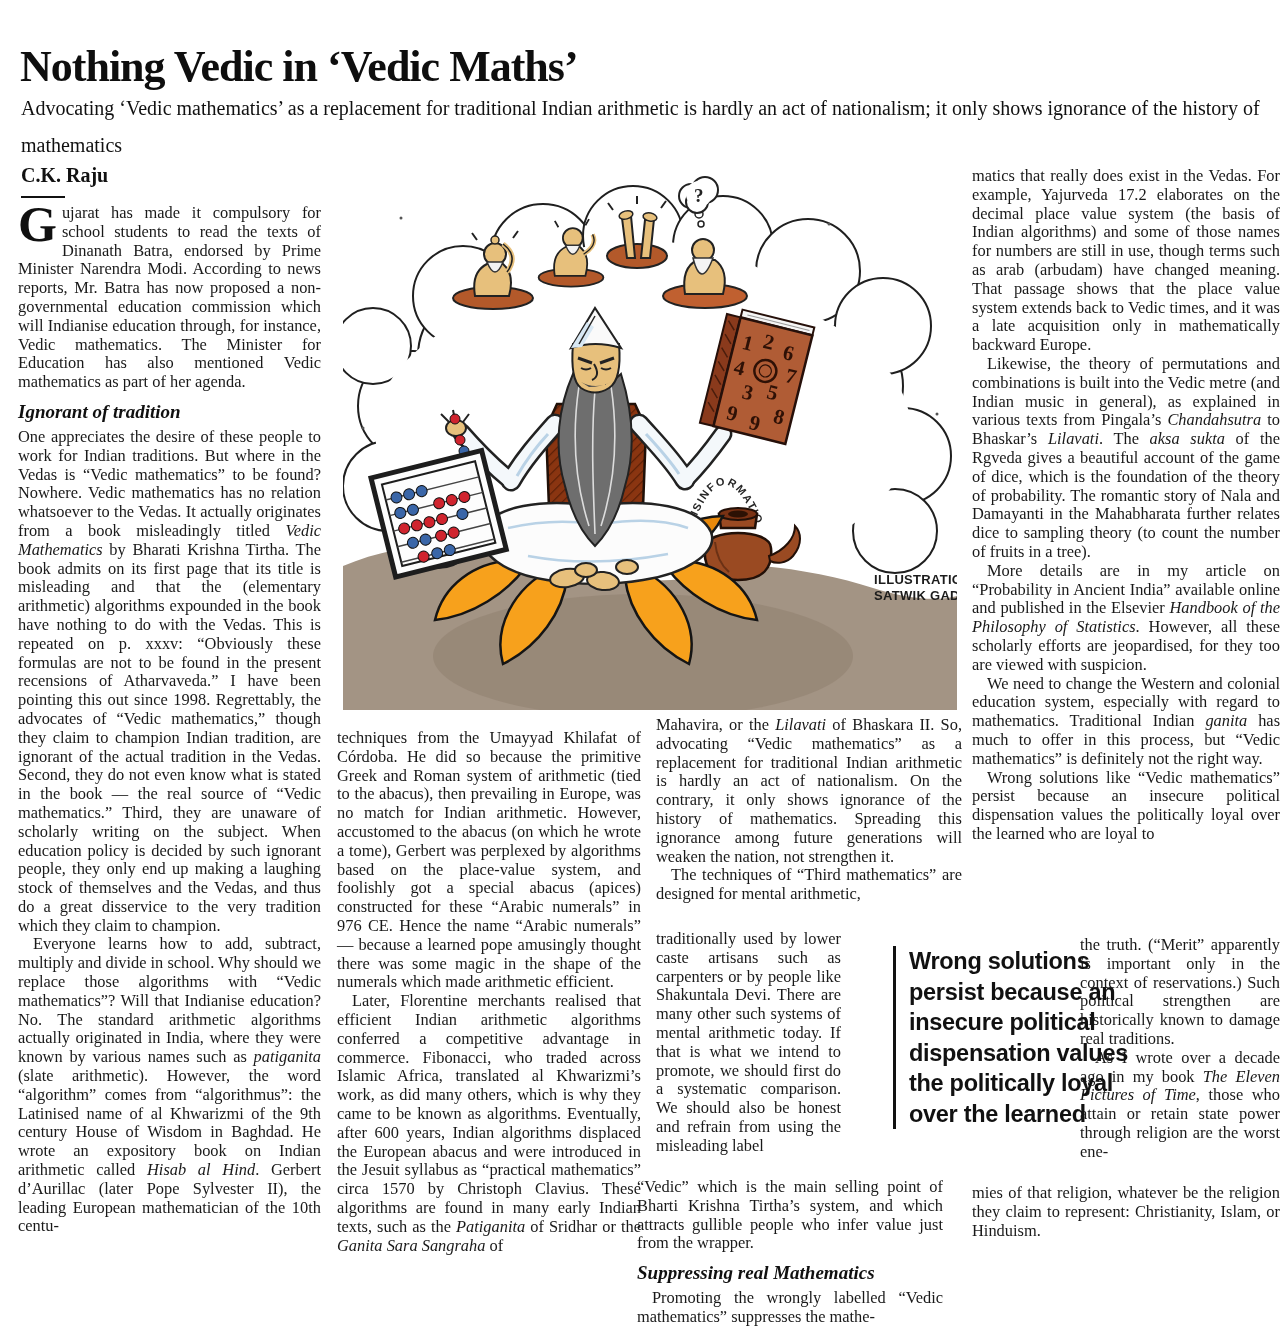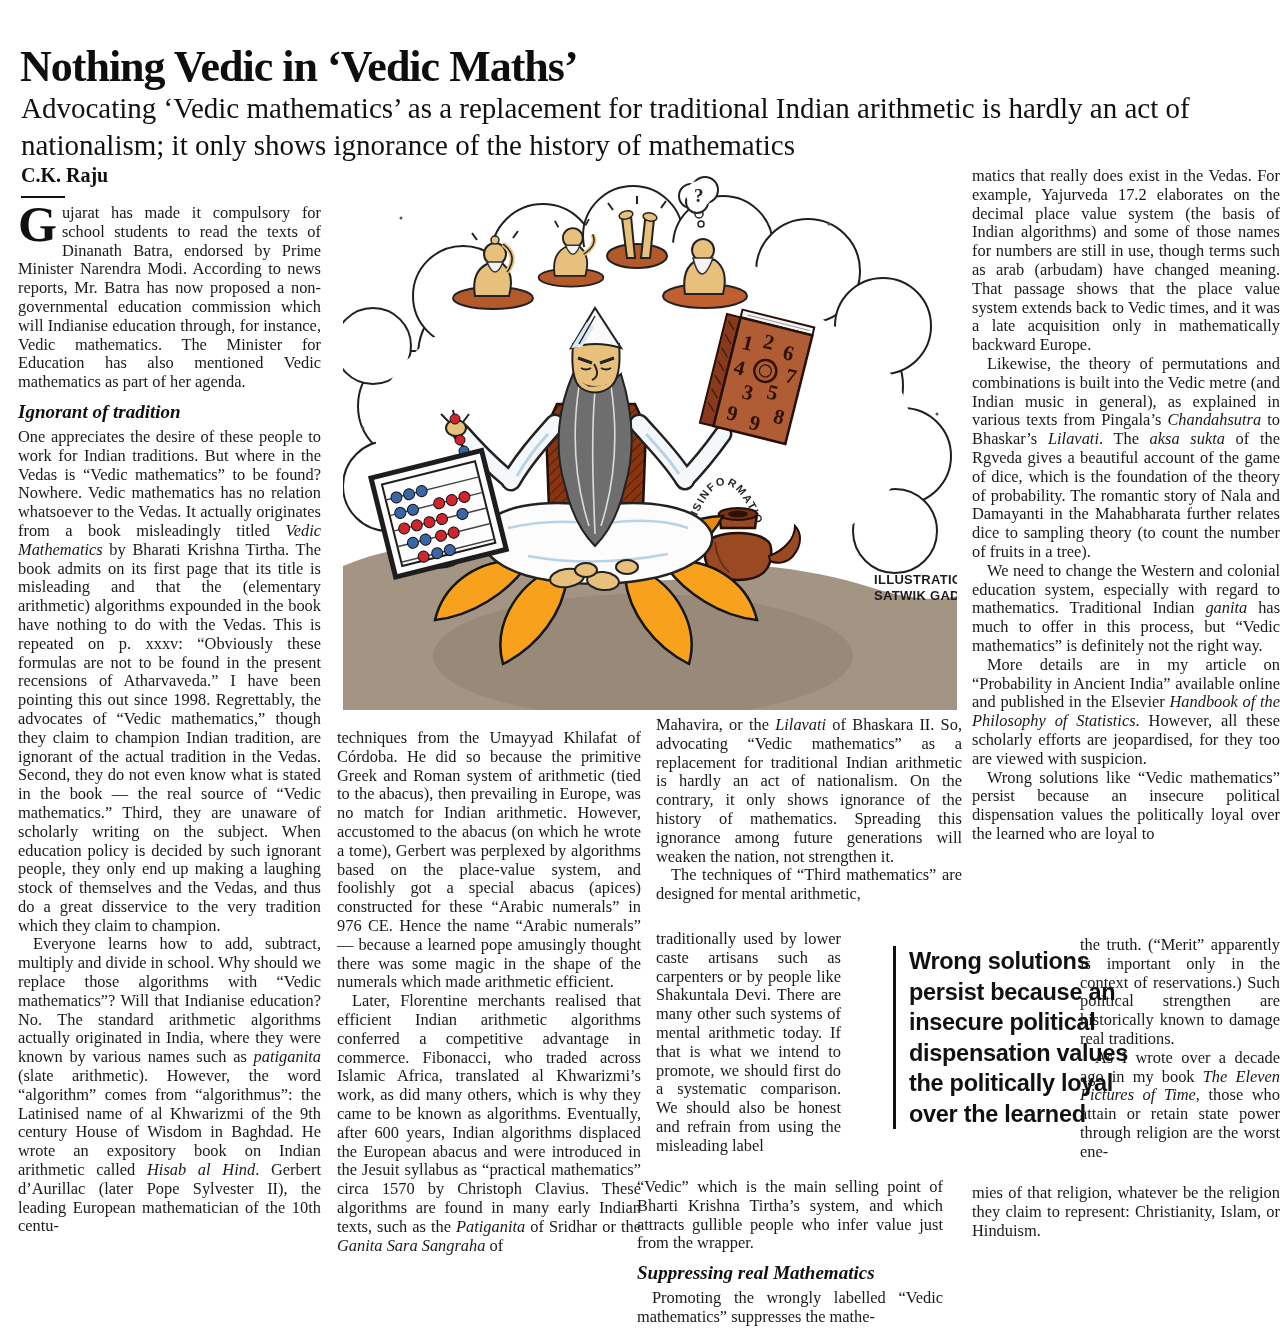--- a/index.html
+++ b/index.html
@@ -1,18 +1,18 @@
 <!DOCTYPE html>
 <html><head>
 <meta charset="utf-8">
 <style>
   html,body{margin:0;padding:0;background:#ffffff;width:1288px;height:1340px;overflow:hidden;}
   body{position:relative;font-family:"Liberation Serif",serif;color:#161616;}
   .headline{position:absolute;left:20px;top:12px;width:1250px;font-size:44px;font-weight:700;letter-spacing:-1px;color:#0e0e0e;white-space:nowrap;}
-  .subtitle{position:absolute;left:21px;top:90px;width:1248px;font-size:29px;line-height:37px;font-weight:400;color:#111;}
+  .subtitle{position:absolute;left:21px;top:90px;width:1248px;font-size:20px;line-height:37px;font-weight:400;color:#111;}
   .byline{position:absolute;left:21px;top:164px;font-size:20px;font-weight:700;color:#111;}
   .byline-rule{position:absolute;left:21px;top:196px;width:44px;height:2px;background:#111;}
   .col{position:absolute;text-align:justify;font-size:16.4px;line-height:18.8px;color:#191919;}
   .col p{margin:0;text-indent:15px;}
   .col p.noindent{text-indent:0;}
   .col h3{font-size:19px;line-height:22px;margin:9px 0 5px 0;font-weight:700;color:#101010;font-style:italic;}
   .dropcap{float:left;font-size:50px;line-height:37px;font-weight:700;padding:2px 5px 0 0;color:#101010;}
   .italic{font-style:italic;}
   .col .italic i{font-style:normal;}
   #col1{left:18px;top:204px;width:303px;}
@@ -62,22 +62,22 @@
   </div>
   <div class="col" id="col3c">
     <p class="noindent">“Vedic” which is the main selling point of Bharti Krishna Tirtha’s system, and which attracts gullible people who infer value just from the wrapper.</p>
     <h3>Suppressing real Mathematics</h3>
     <p>Promoting the wrongly labelled “Vedic mathematics” suppresses the mathe-</p>
   </div>
 
   <div class="col" id="col4a">
     <p class="noindent">matics that really does exist in the Vedas. For example, Yajurveda 17.2 elaborates on the decimal place value system (the basis of Indian algorithms) and some of those names for numbers are still in use, though terms such as arab (arbudam) have changed meaning. That passage shows that the place value system extends back to Vedic times, and it was a late acquisition only in mathematically backward Europe.</p>
     <p>Likewise, the theory of permutations and combinations is built into the Vedic metre (and Indian music in general), as explained in various texts from Pingala’s <i>Chandahsutra</i> to Bhaskar’s <i>Lilavati</i>. The <i>aksa sukta</i> of the Rgveda gives a beautiful account of the game of dice, which is the foundation of the theory of probability. The romantic story of Nala and Damayanti in the Mahabharata further relates dice to sampling theory (to count the number of fruits in a tree).</p>
+    <p>More details are in my article on “Probability in Ancient India” available online and published in the Elsevier <i>Handbook of the Philosophy of Statistics</i>. However, all these scholarly efforts are jeopardised, for they too are viewed with suspicion.</p>
     <p>We need to change the Western and colonial education system, especially with regard to mathematics. Traditional Indian <i>ganita</i> has much to offer in this process, but “Vedic mathematics” is definitely not the right way.</p>
-    <p>More details are in my article on “Probability in Ancient India” available online and published in the Elsevier <i>Handbook of the Philosophy of Statistics</i>. However, all these scholarly efforts are jeopardised, for they too are viewed with suspicion.</p>
     <p>Wrong solutions like “Vedic mathematics” persist because an insecure political dispensation values the politically loyal over the learned who are loyal to</p>
   </div>
   <div class="col" id="col4b">
     <p class="noindent">the truth. (“Merit” apparently is important only in the context of reservations.) Such political strengthen are historically known to damage real traditions.</p>
     <p>As I wrote over a decade ago in my book <i>The Eleven Pictures of Time</i>, those who attain or retain state power through religion are the worst ene-</p>
   </div>
   <div class="col" id="col4c">
     <p class="noindent">mies of that religion, whatever be the religion they claim to represent: Christianity, Islam, or Hinduism.</p>
   </div>
 

